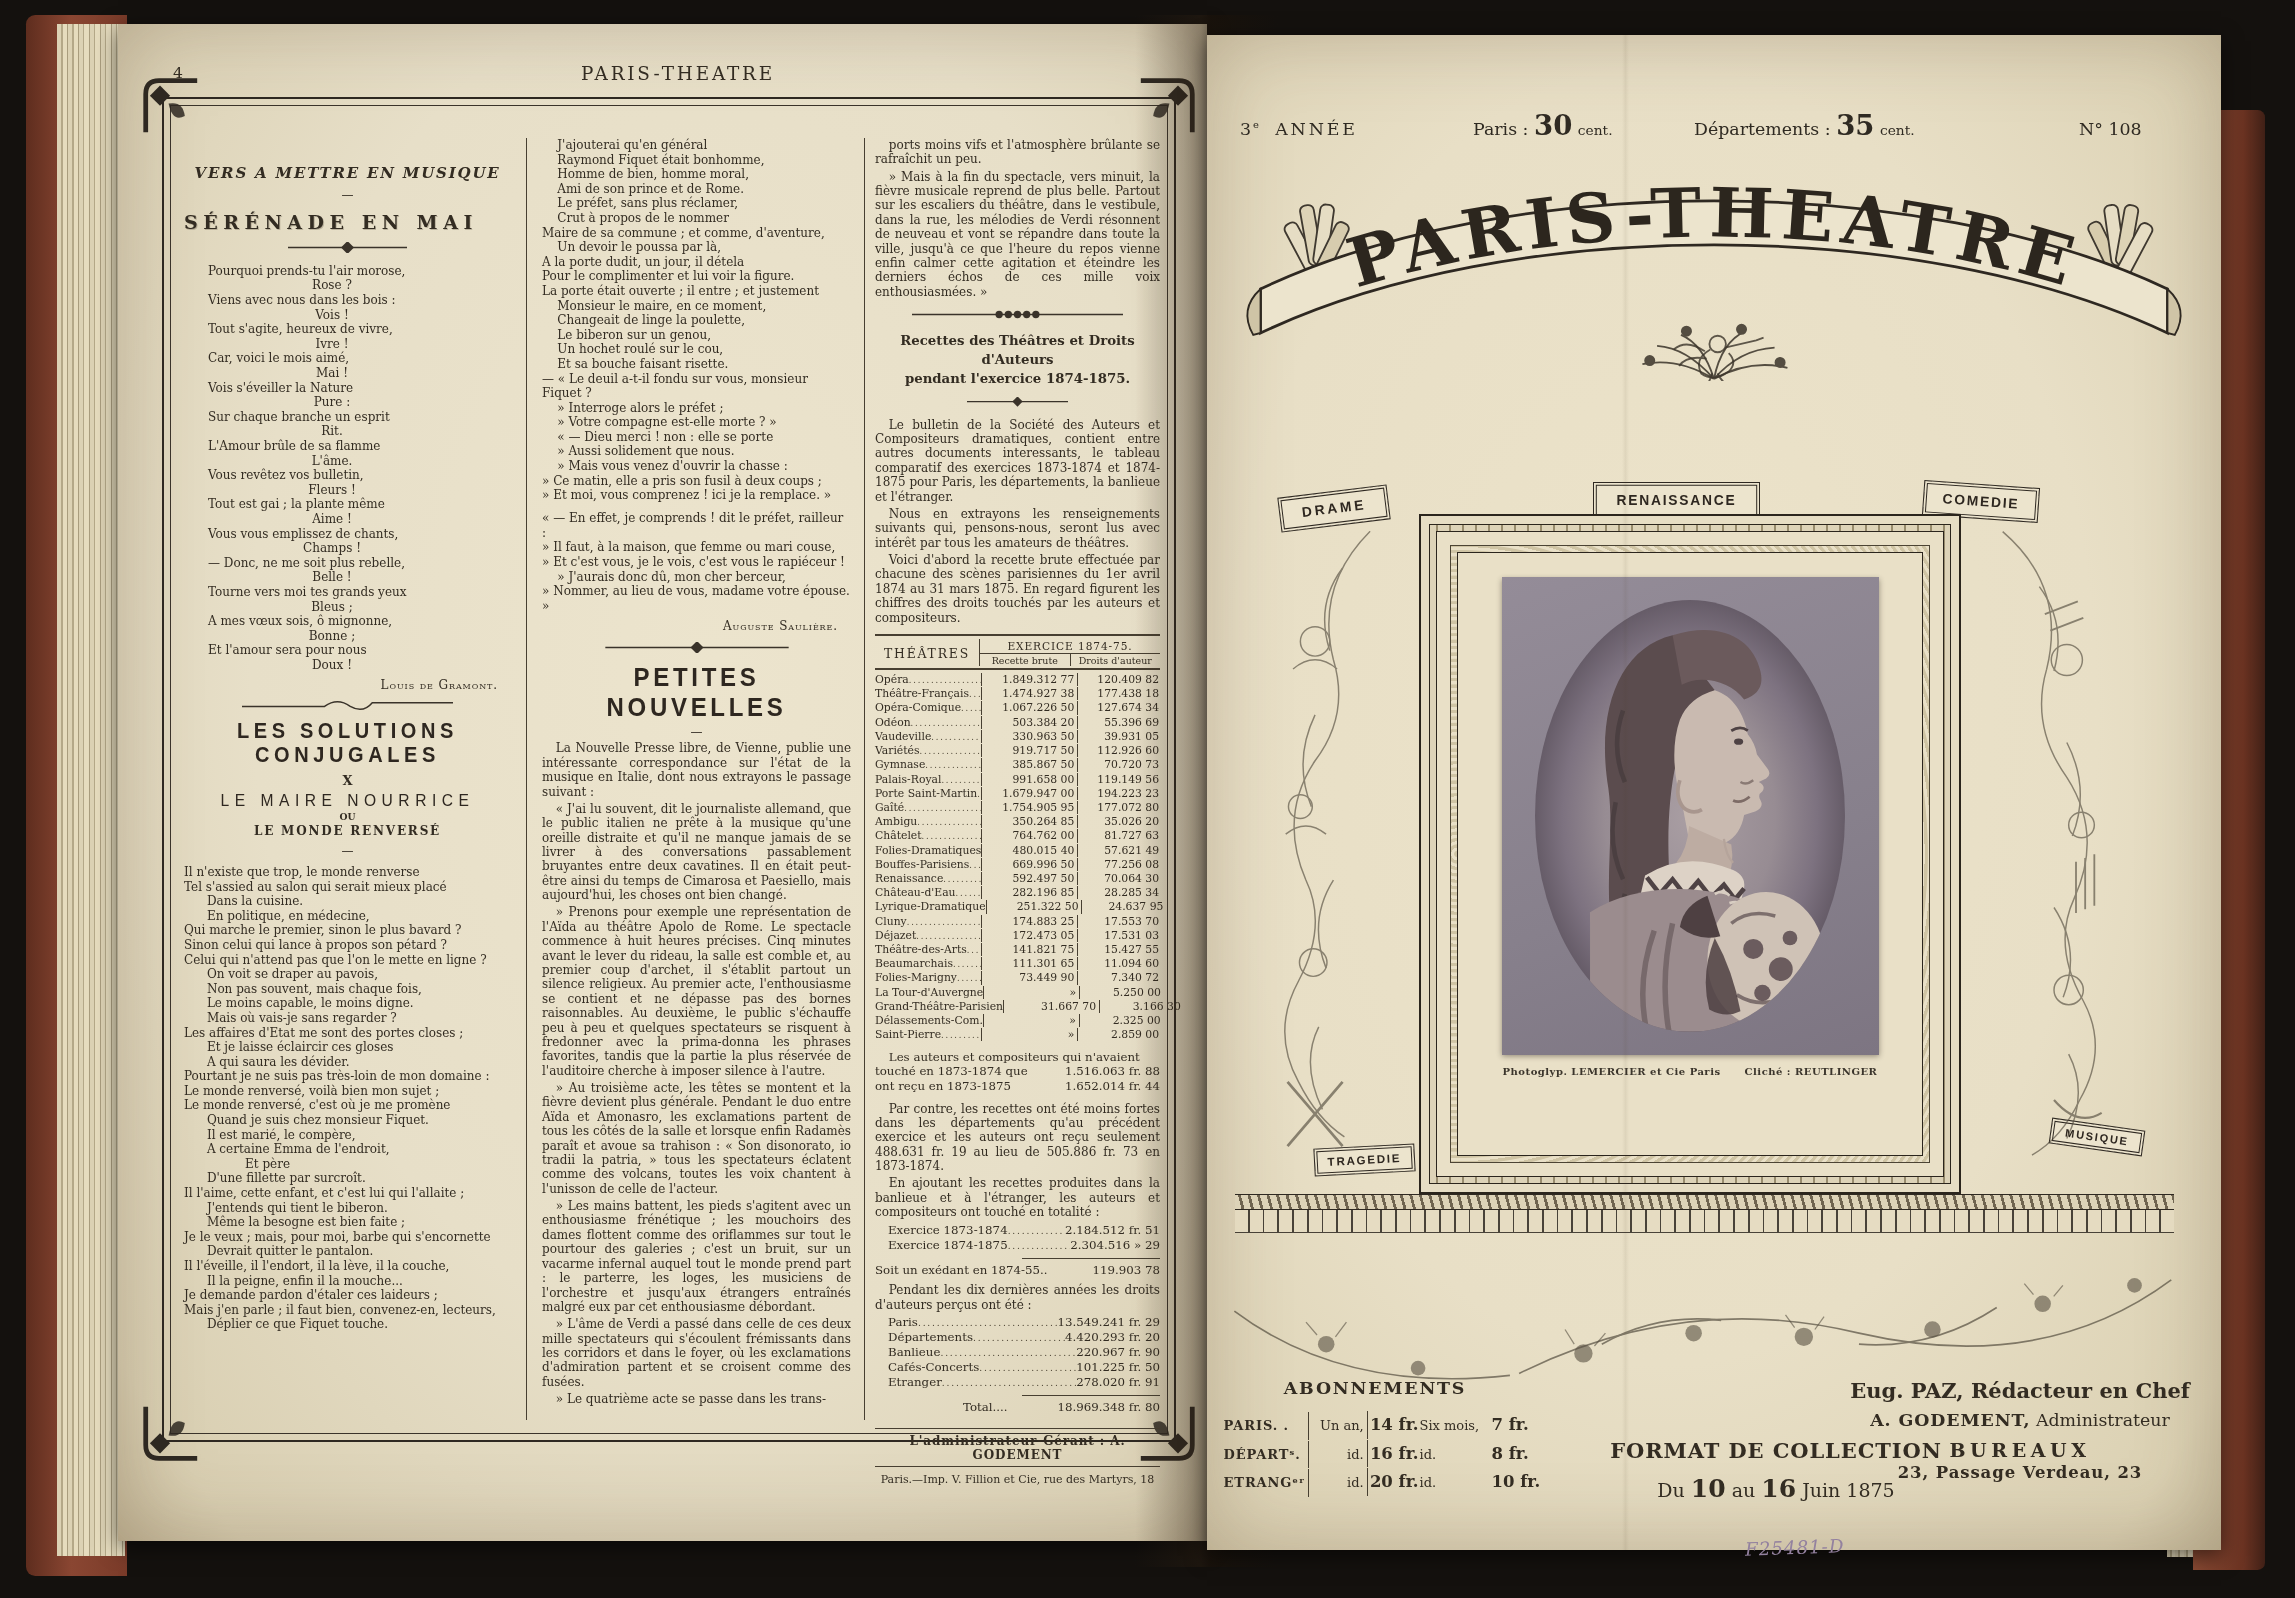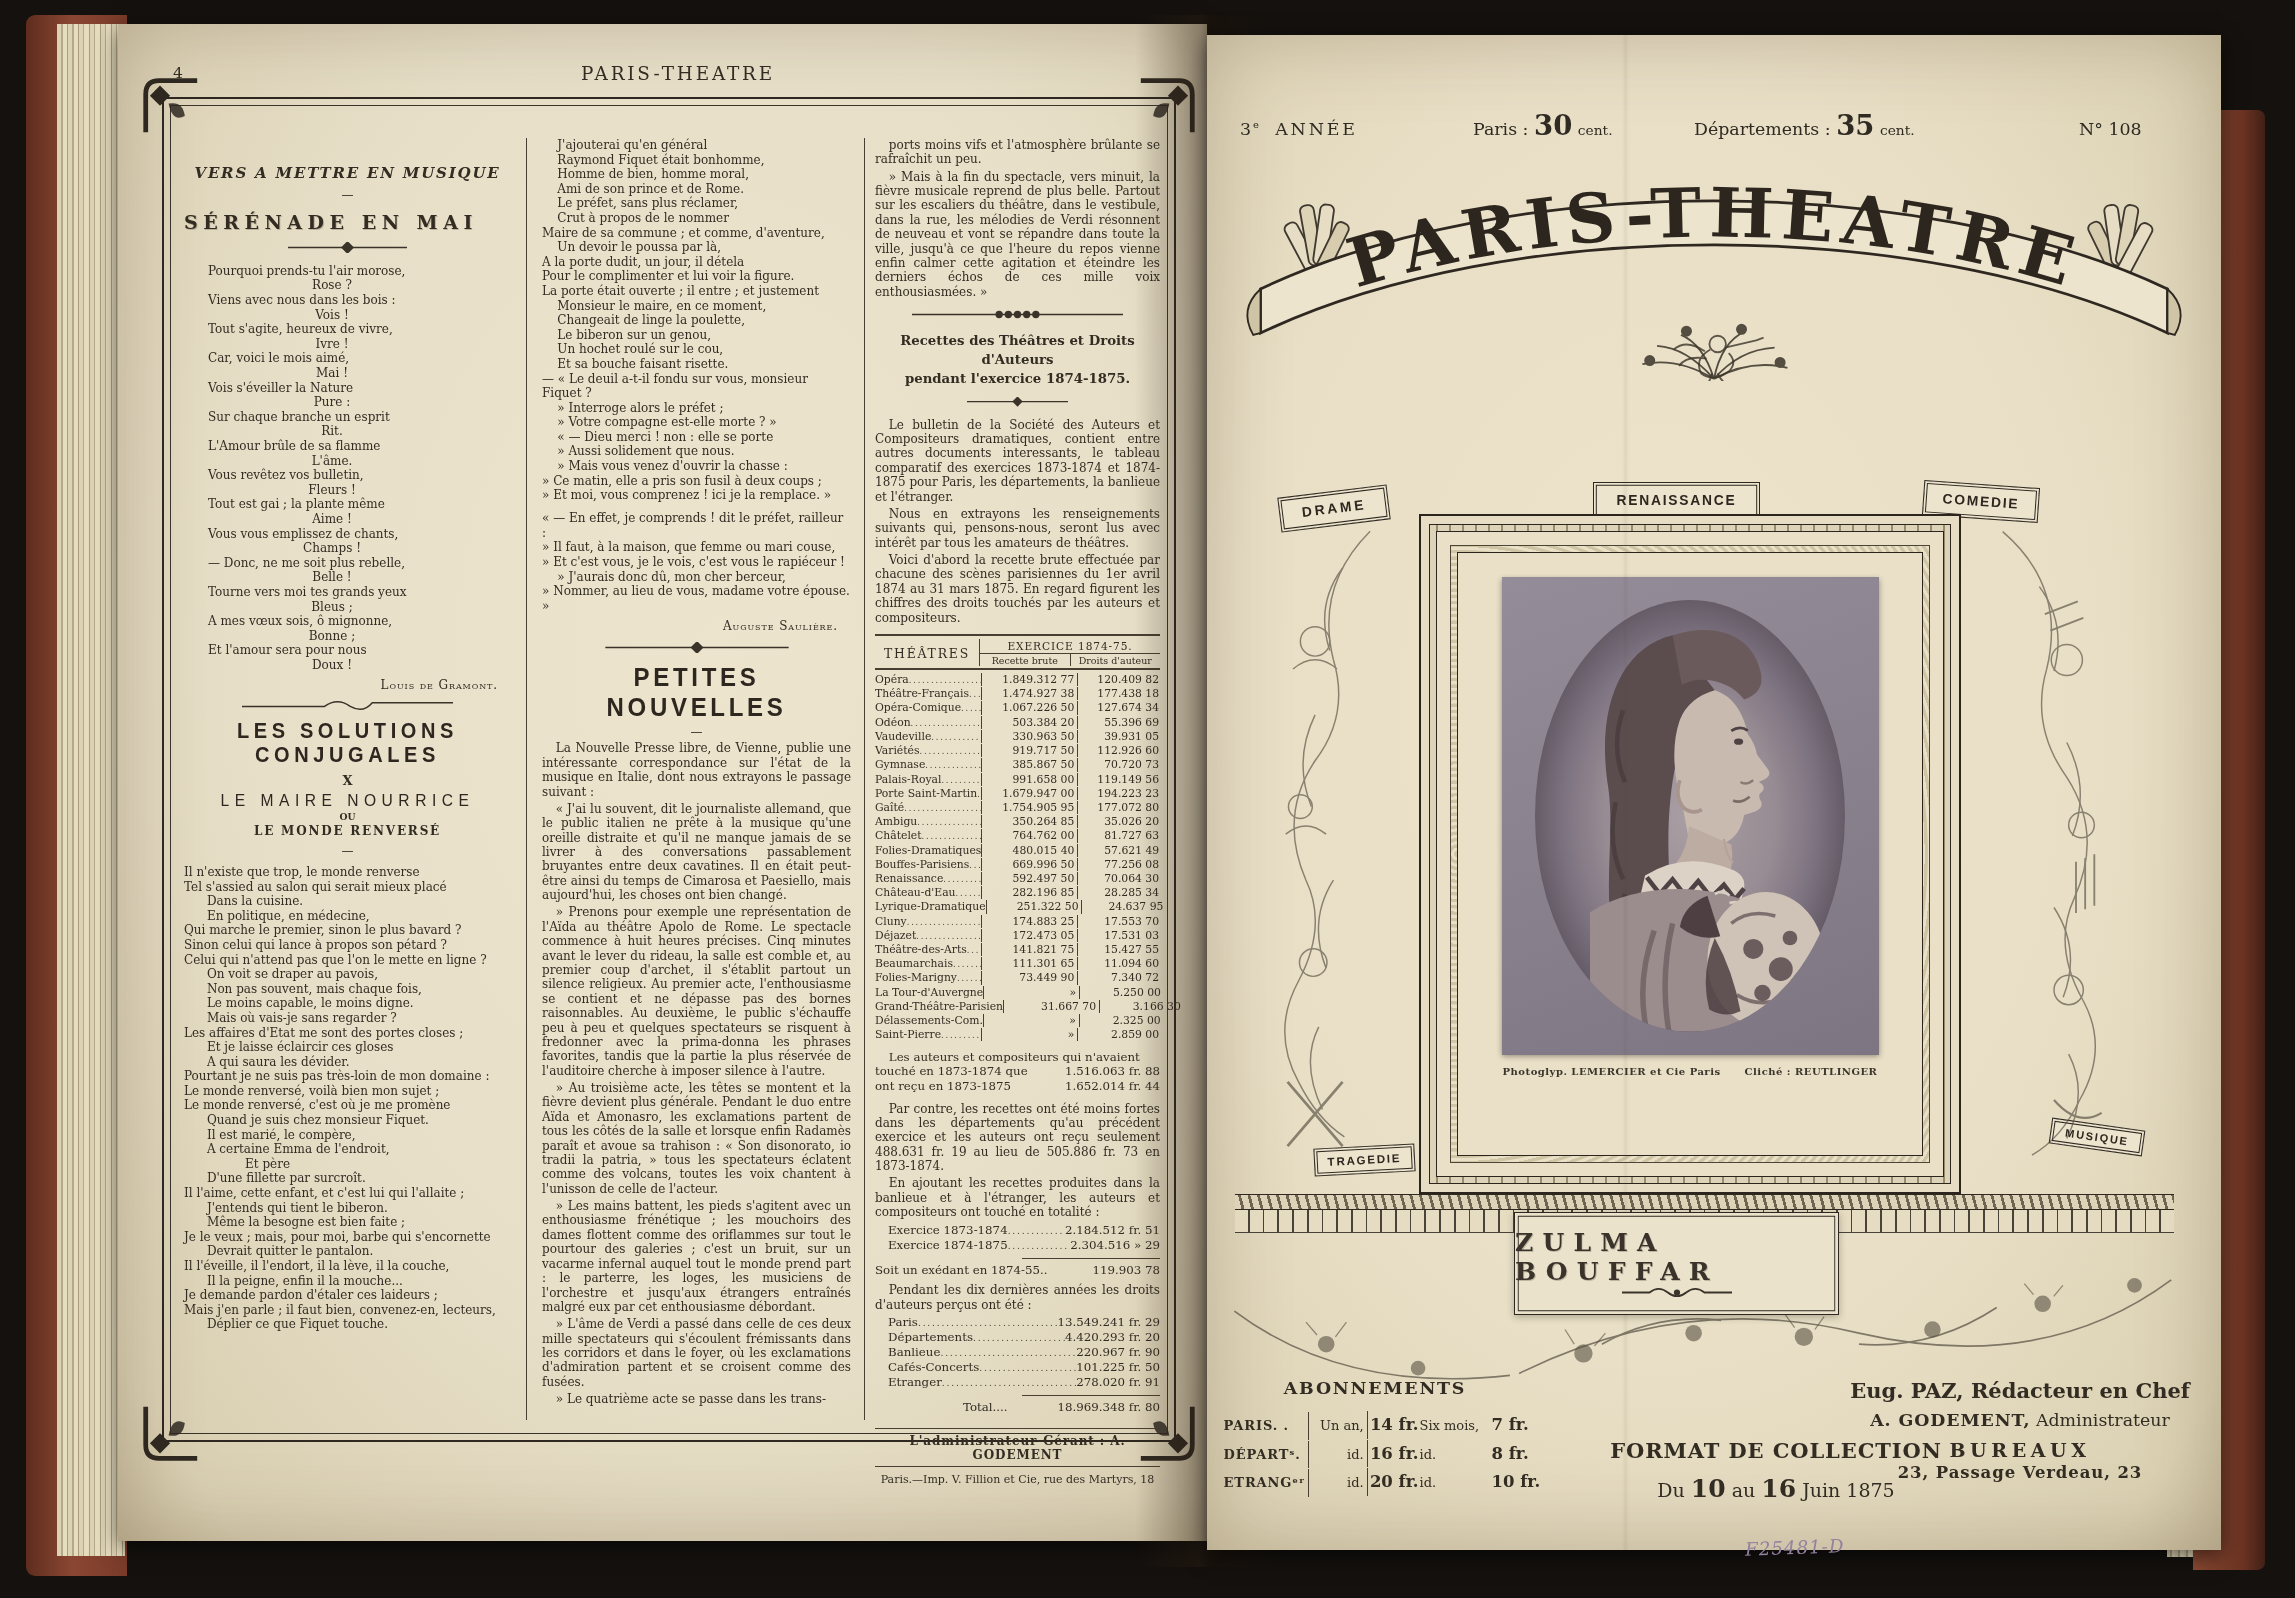--- a/index.html
+++ b/index.html
@@ -745,27 +745,20 @@
               </div>
             </div>
           </div>
         </div>
       </div>
     </div>
 
     <div class="ent1"></div>
     <div class="ent2"></div>
 
-    <div class="zulma-box">
-      <div class="zulma-name">ZULMA BOUFFAR</div>
-      <svg width="110" height="13" viewBox="0 0 120 14">
-          <path d="M0 7 h30 q10 -8 20 0 q10 8 20 0 q10 -8 20 0 h30" fill="none" stroke="#3a332b" stroke-width="2"></path>
-          <circle cx="60" cy="7" r="3.4" fill="#3a332b"></circle>
-        </svg>
-    </div>
 
     <svg class="decor-svg" style="left:9.2px;top:1221px;" width="992" height="147" viewBox="0 0 1080 160">
       <g stroke="#4a4336" fill="none" stroke-width="1.8" opacity=".65">
         <path d="M20 60 q120 90 300 70"></path>
         <path d="M330 128 q180 -90 370 -44 q200 46 340 -58"></path>
         <path d="M420 96 q60 -34 130 -26 M700 96 q80 6 150 -40"></path>
       </g>
       <g fill="#5a5244" opacity=".6">
         <circle cx="120" cy="96" r="9"></circle>
           <circle cx="220" cy="122" r="8"></circle>

